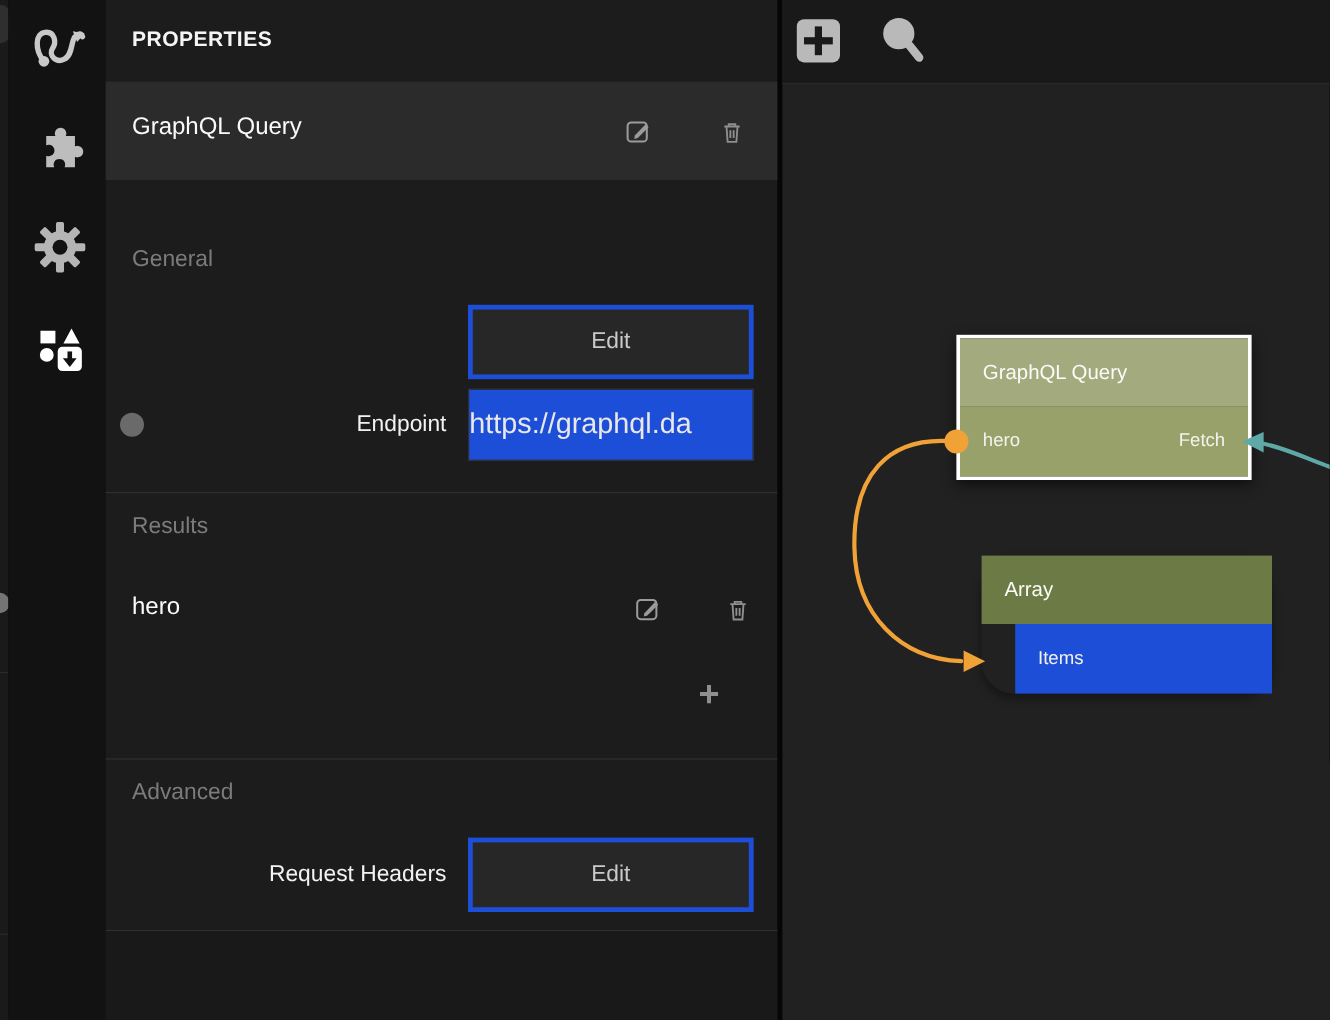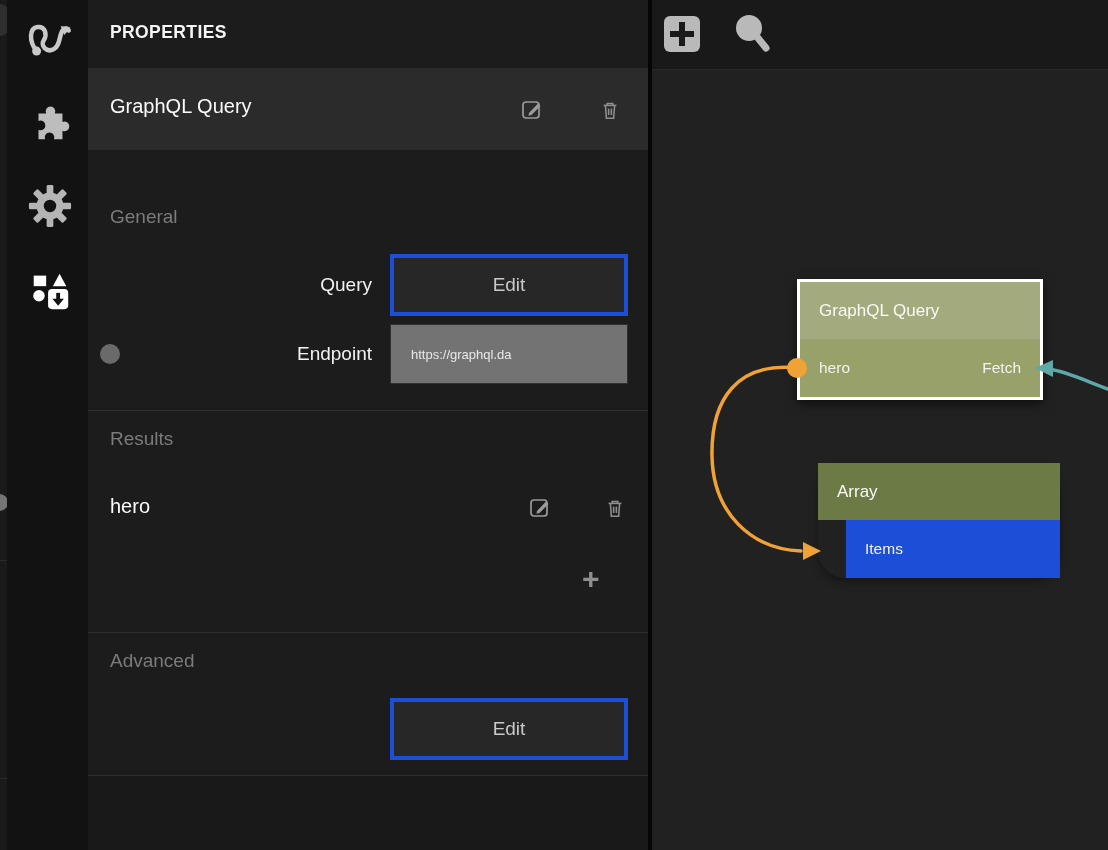--- a/index.html
+++ b/index.html
@@ -20,22 +20,22 @@
   
   .panel { position:absolute; left:88px; top:0; width:560px; height:850px; background:#1c1c1c; }
   .panel-title { position:absolute; left:22px; top:22px; font-size:17.5px; font-weight:600; letter-spacing:.4px; color:#f5f5f5; }
   .node-header-row { position:absolute; left:0; top:68px; width:560px; height:82px; background:#2b2b2b; }
   .node-header-title { position:absolute; left:22px; top:27px; font-size:20px; color:#fafafa; }
   .icon-btn { position:absolute; width:26px; height:26px; display:flex; align-items:center; justify-content:center; cursor:pointer; }
   .section-label { position:absolute; left:22px; font-size:19px; color:#7b7b7b; }
   .row-label { position:absolute; font-size:19px; color:#f2f2f2; text-align:right; }
   .btn { position:absolute; left:302px; width:238px; background:#272727; border:4px solid #1d4ed8;
          color:#c9c9c9; font-size:19px; display:flex; align-items:center; justify-content:center; cursor:pointer; }
-  .text-input { position:absolute; left:302px; width:238px; background:#737373; border:1px solid #303030;
-                color:#e8e8e8; font-size:13px; display:flex; align-items:center; padding-left:20px;
+  .text-input { position:absolute; left:302px; width:238px; background:#1d4ed8; border:1px solid #303030;
+                color:#e8e8e8; font-size:24px; display:flex; align-items:center; 
                 white-space:nowrap; overflow:hidden; }
   .divider { position:absolute; left:0; width:560px; height:1px; background:#2f2f2f; }
   .conn-dot { position:absolute; left:12px; top:344px; width:20px; height:20px; border-radius:50%; background:#6a6a6a; cursor:pointer; }
   .plus-glyph { position:absolute; color:#8f8f8f; cursor:pointer; }
   .panel-bottom { position:absolute; left:0; top:776px; width:560px; height:74px; background:#191919; }
   .hero-name { position:absolute; left:22px; top:495px; font-size:20px; color:#fafafa; }
 
   
   .v-divider { position:absolute; left:648px; top:0; width:4px; height:850px; background:#060606; }
   .canvas { position:absolute; left:652px; top:0; width:456px; height:850px; background:#212121; }
@@ -132,21 +132,20 @@
             <path d="M9 7 V5 h6 v2"></path>
           <path d="M7 7 l1 14 h8 l1 -14"></path>
           <path d="M10.5 10.5 v7"></path>
             <path d="M13.5 10.5 v7"></path>
         </svg>
       </div>
     </div>
 
     <div class="section-label" style="top:206px">General</div>
 
-    <div class="row-label" style="left:22px; top:274px; width:262px">Query</div>
     <button class="btn" style="top:254px; height:62px">Edit</button>
 
     <div class="conn-dot"></div>
     <div class="row-label" style="left:22px; top:343px; width:262px">Endpoint</div>
     <div class="text-input" style="top:324px; height:60px">https://graphql.da</div>
 
     <div class="divider" style="top:410px"></div>
 
     <div class="section-label" style="top:428px">Results</div>
 
@@ -166,20 +165,21 @@
           <path d="M13.5 10.5 v7"></path>
       </svg>
     </div>
 
     <div class="plus-glyph" style="left:494px; top:562px; font-size:30px; font-weight:700">+</div>
 
     <div class="divider" style="top:632px"></div>
 
     <div class="section-label" style="top:650px">Advanced</div>
 
+    <div class="row-label" style="left:22px; top:718px; width:262px">Request Headers</div>
     <button class="btn" style="top:698px; height:62px">Edit</button>
 
     <div class="divider" style="top:775px"></div>
     <div class="panel-bottom"></div>
   </div>
 
   <div class="v-divider"></div>
 
   <div class="canvas">
 

